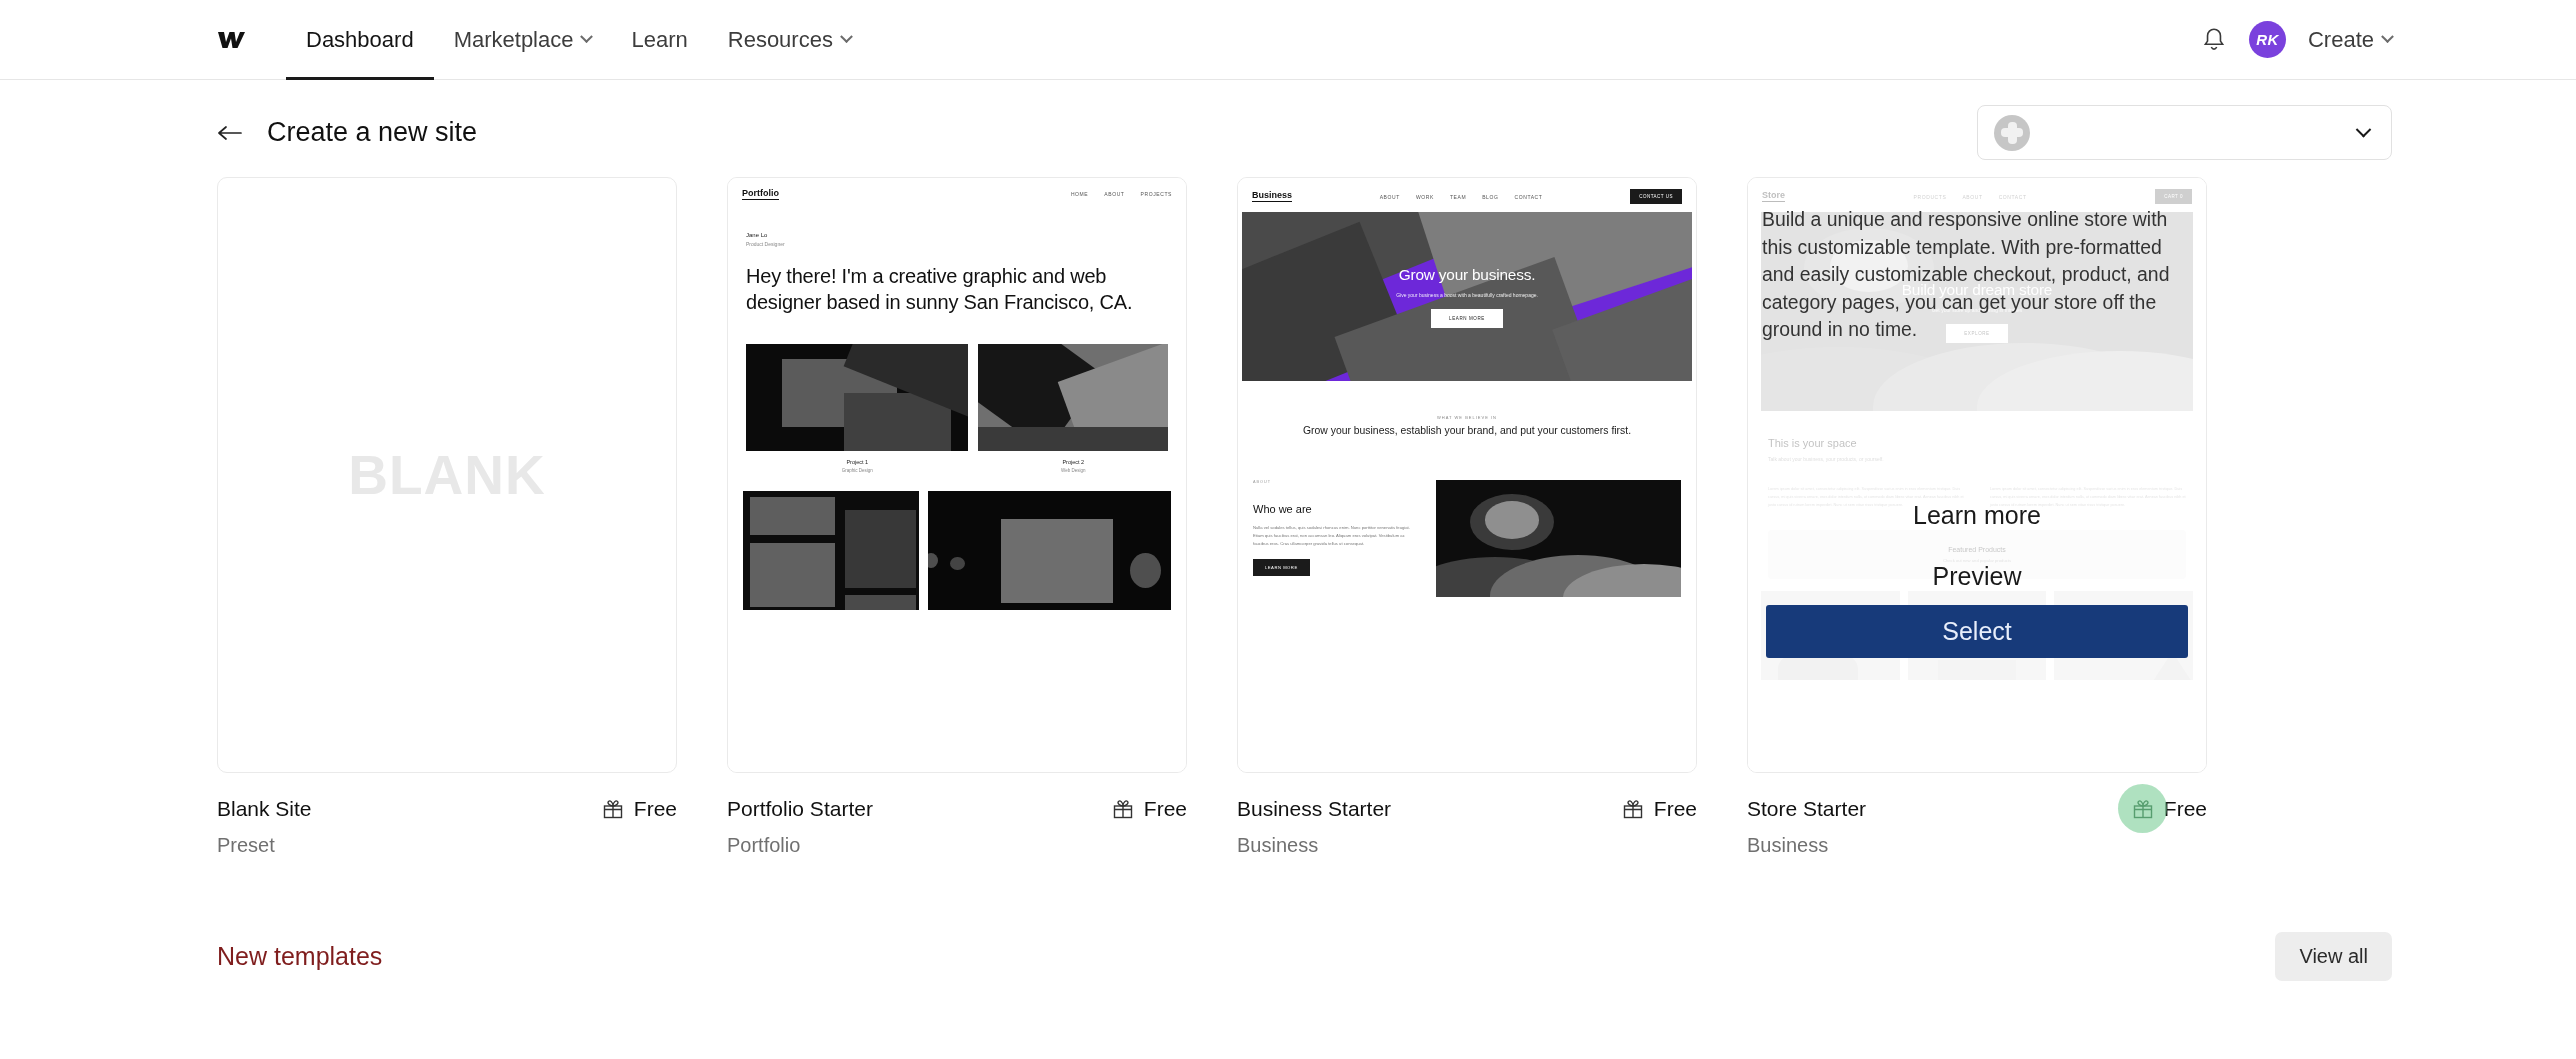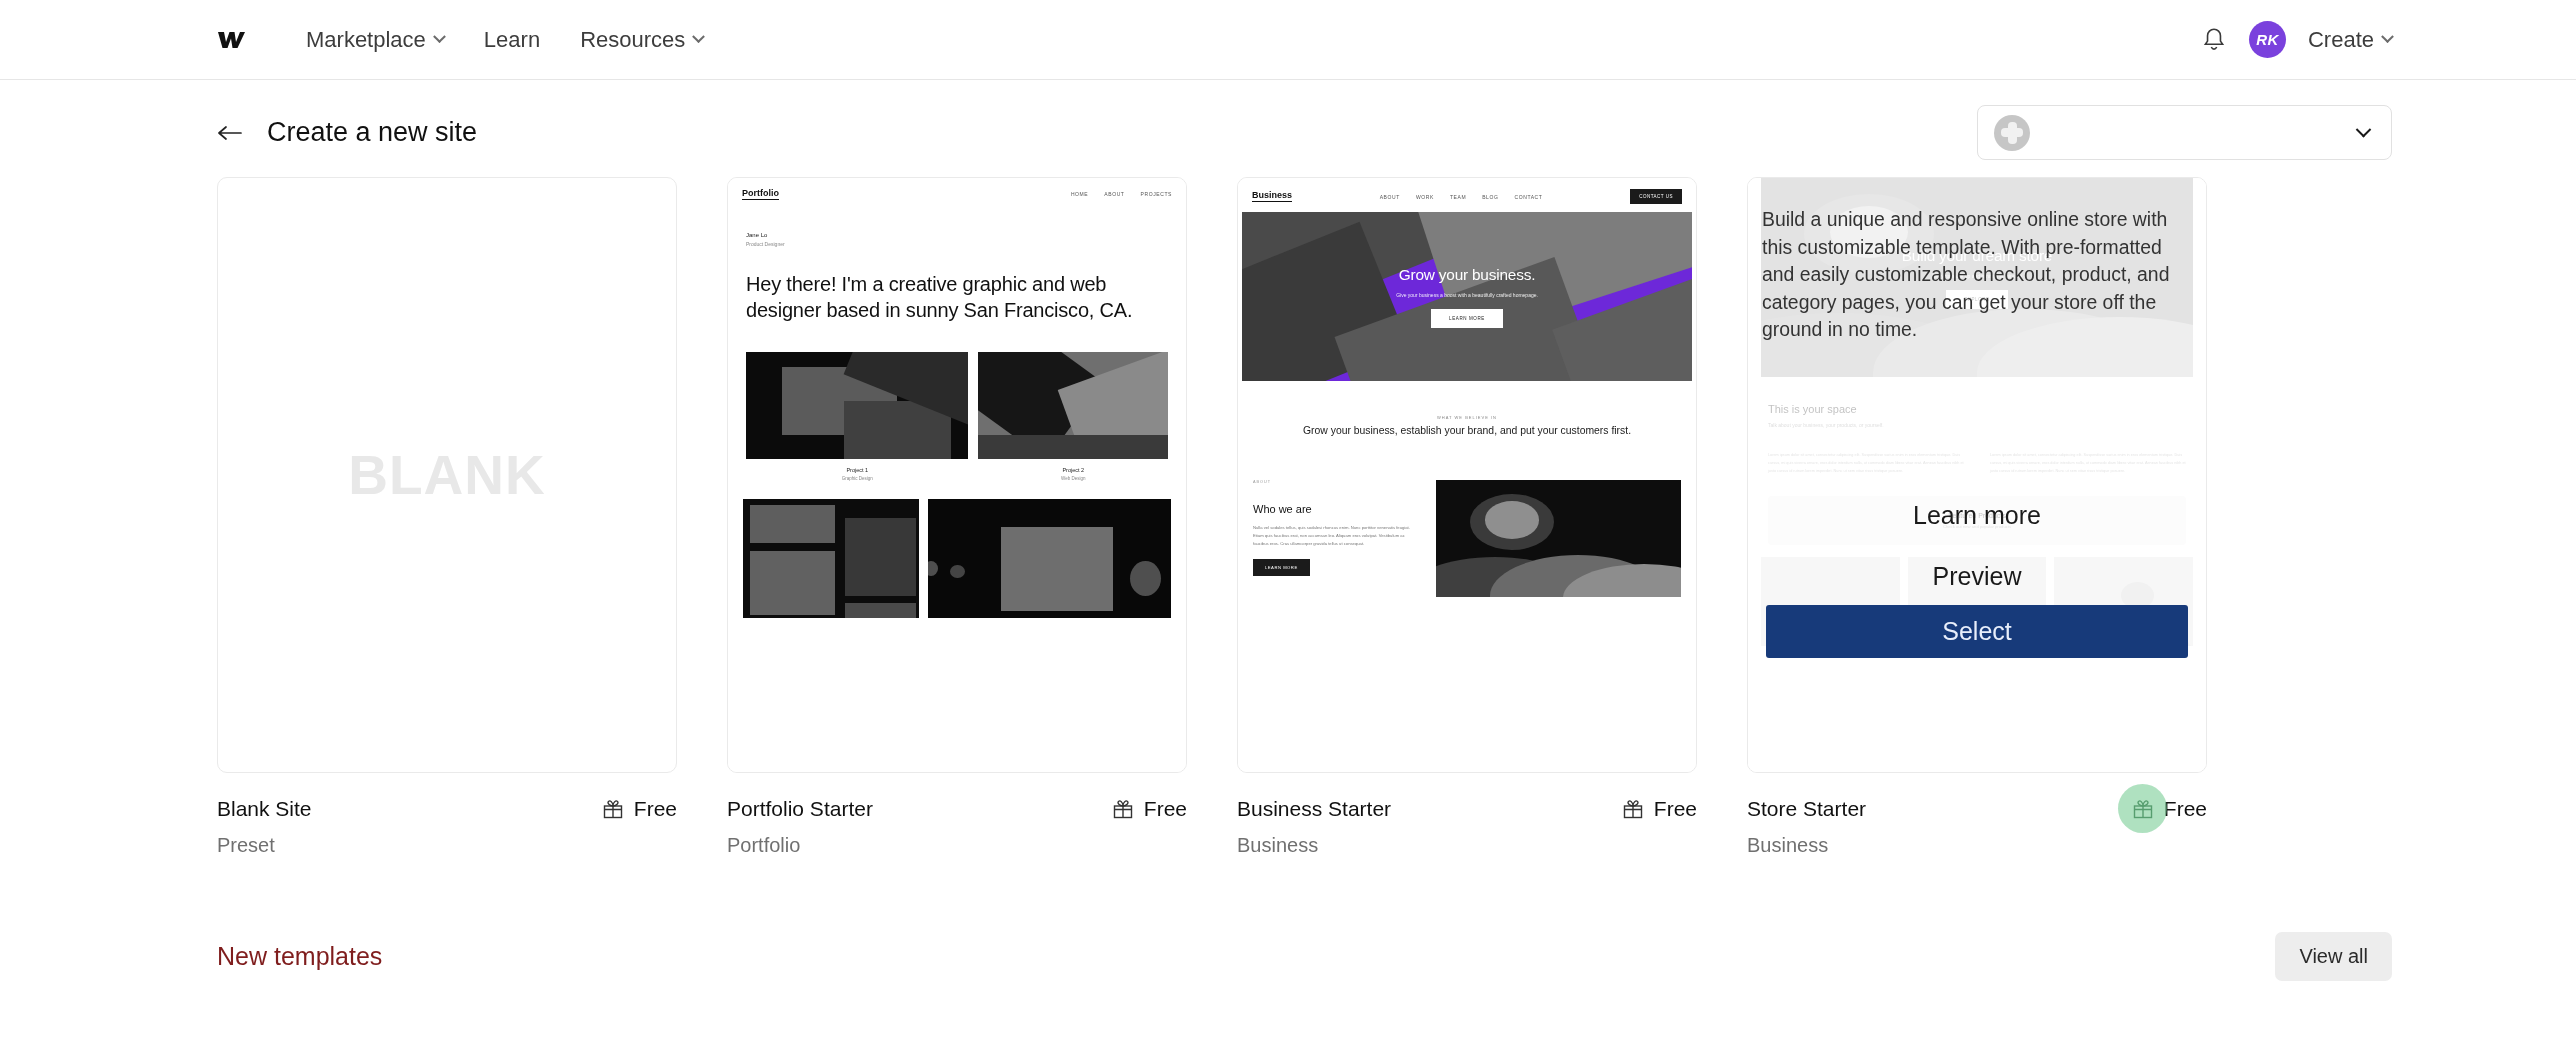--- a/index.html
+++ b/index.html
@@ -156,21 +156,21 @@
   }
   .mini-btn-grey {
     background:#555; color:#fff; font-size:4.5px; padding:5px 9px; letter-spacing:0.5px;
   }
 
   
   .pf-body { padding: 24px 18px 0 18px; }
   .pf-name { font-size: 6px; color:#222; }
   .pf-role { font-size: 5px; color:#888; margin-top: 3px;}
   .pf-head {
-    font-size: 20px; line-height: 1.32; margin-top: 24px; color:#111; letter-spacing:-0.2px;
+    font-size: 20px; line-height: 1.32; margin-top: 16px; color:#111; letter-spacing:-0.2px;
   }
   .pf-grid { display:flex; gap:10px; padding: 28px 18px 0 18px; }
   .pf-cap { text-align:center; margin-top:8px;}
   .pf-cap .t { font-size:5.5px; color:#222;}
   .pf-cap .s { font-size:4.5px; color:#888; margin-top:3px;}
 
   
   .bz-hero {
     height: 169px; margin: 0 4px; position: relative; overflow: hidden; background:#6d28d9;
   }
@@ -280,20 +280,23 @@
 </head>
 <body>
 
 <div class="topnav">
   <div class="nav-left">
     <div class="wf-logo">
       <svg width="30" height="22" viewBox="0 0 30 22" aria-hidden="true">
         <path d="M2 3 L8 3 L10 13 L13.5 3 L18.5 3 L20 13 L24 3 L29 3 L21.5 19 L16.5 19 L15 9.5 L11.5 19 L6.5 19 Z" fill="#111"></path>
       </svg>
     </div>
+    <div class="nav-item active">
+      <span>Dashboard</span>
+    </div>
     <div class="nav-item">
       <span>Marketplace</span>
       <i class="nav-caret"></i>
     </div>
     <div class="nav-item">
       <span>Learn</span>
     </div>
     <div class="nav-item">
       <span>Resources</span>
       <i class="nav-caret"></i>
@@ -484,20 +487,29 @@
         </span>
         <span>Free</span>
       </div>
     </div>
     <div class="meta-cat">Business</div>
   </div>
 
   <div class="card">
     <div class="thumb">
       <div class="mini">
+        <div class="mini-nav">
+          <div class="mini-logo">Store</div>
+          <div class="mini-links">
+            <span>PRODUCTS</span>
+            <span>ABOUT</span>
+            <span>CONTACT</span>
+          </div>
+          <div class="mini-btn-grey">CART 0</div>
+        </div>
         <div class="st-hero">
           <div style="position:absolute;left:10%;top:8%;width:30%;height:40%;border-radius:50%;background:#a8a8a8"></div>
           <div style="position:absolute;left:16%;top:14%;width:18%;height:26%;border-radius:50%;background:#cfcfcf"></div>
           <div style="position:absolute;left:-18%;bottom:-26%;width:72%;height:58%;border-radius:50% 50% 0 0;background:#a2a2a2"></div>
           <div style="position:absolute;left:26%;bottom:-30%;width:70%;height:64%;border-radius:50% 50% 0 0;background:#b4b4b4"></div>
           <div style="position:absolute;right:-16%;bottom:-26%;width:66%;height:56%;border-radius:50% 50% 0 0;background:#c2c2c2"></div>
           <div class="bz-hero-txt">
             <div class="bz-h1">Build your dream store</div>
             <div class="bz-sub">Get your store up and running in minutes</div>
             <div class="bz-cta">EXPLORE</div>

